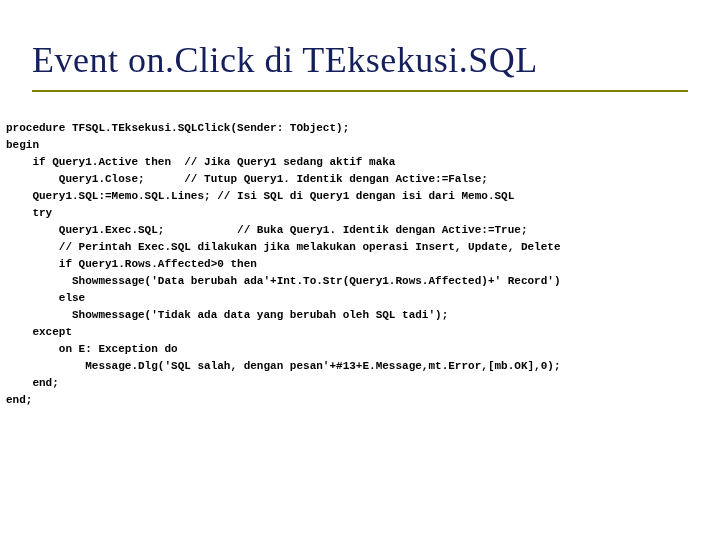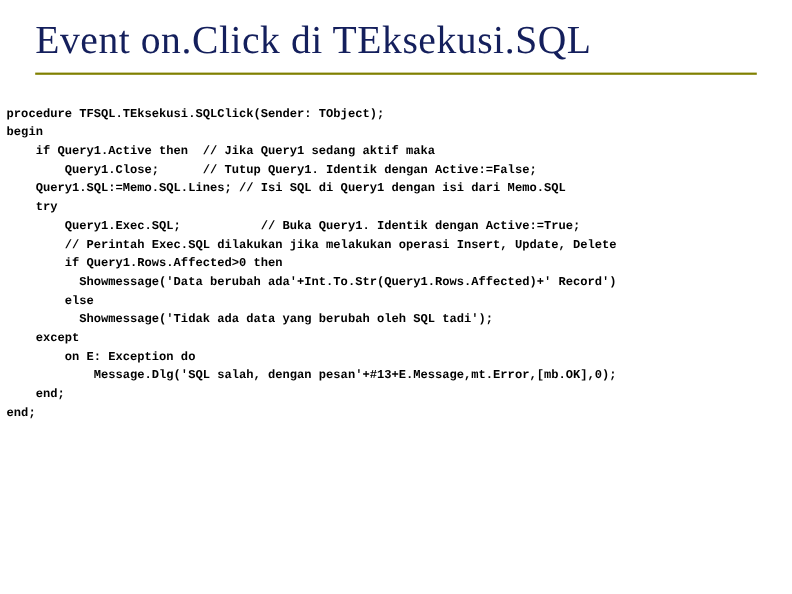--- a/index.html
+++ b/index.html
@@ -21,20 +21,21 @@
   .title-wrap {
     padding-left: 20px;
     padding-right: 20px;
   }
   .title {
     font-size: 36px;
     font-weight: 400;
     color: #141f5c;
     letter-spacing: 0.5px;
     line-height: 1.05;
+    margin-top: 24px;
   }
   .rule {
     margin-top: 10px;
     height: 2px;
     background: #808000;
     width: 100%;
   }
   .code-block {
     font-family: "Courier New", Courier, monospace;
     font-size: 11px;

